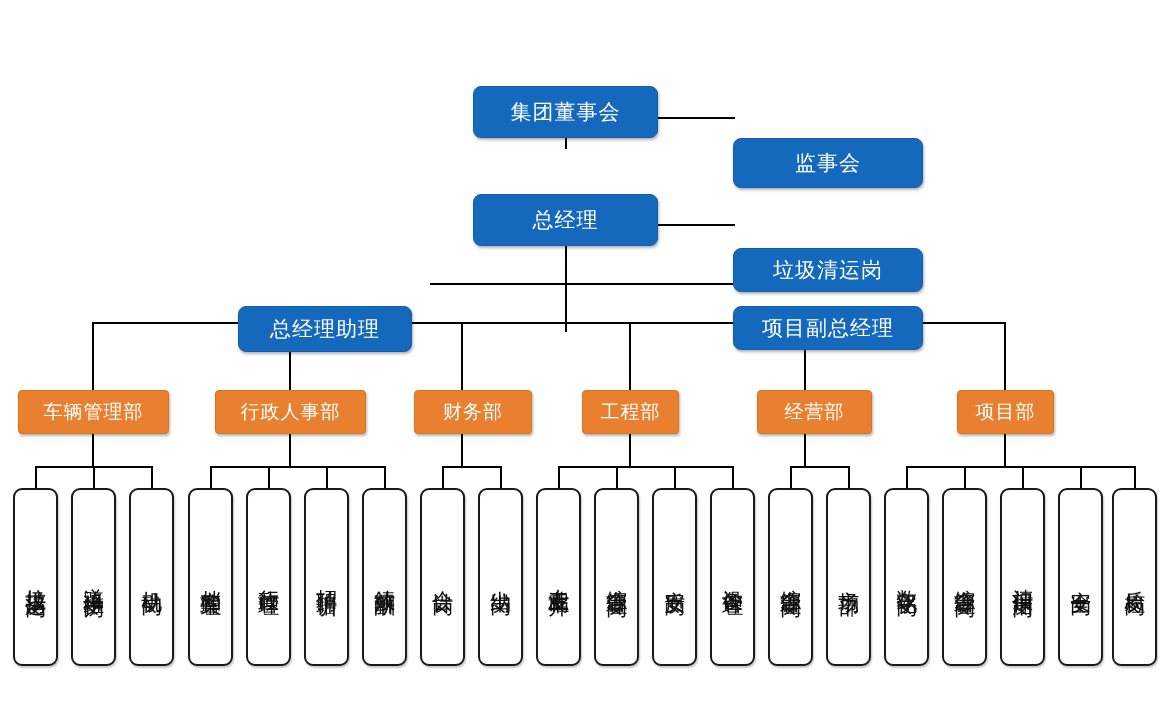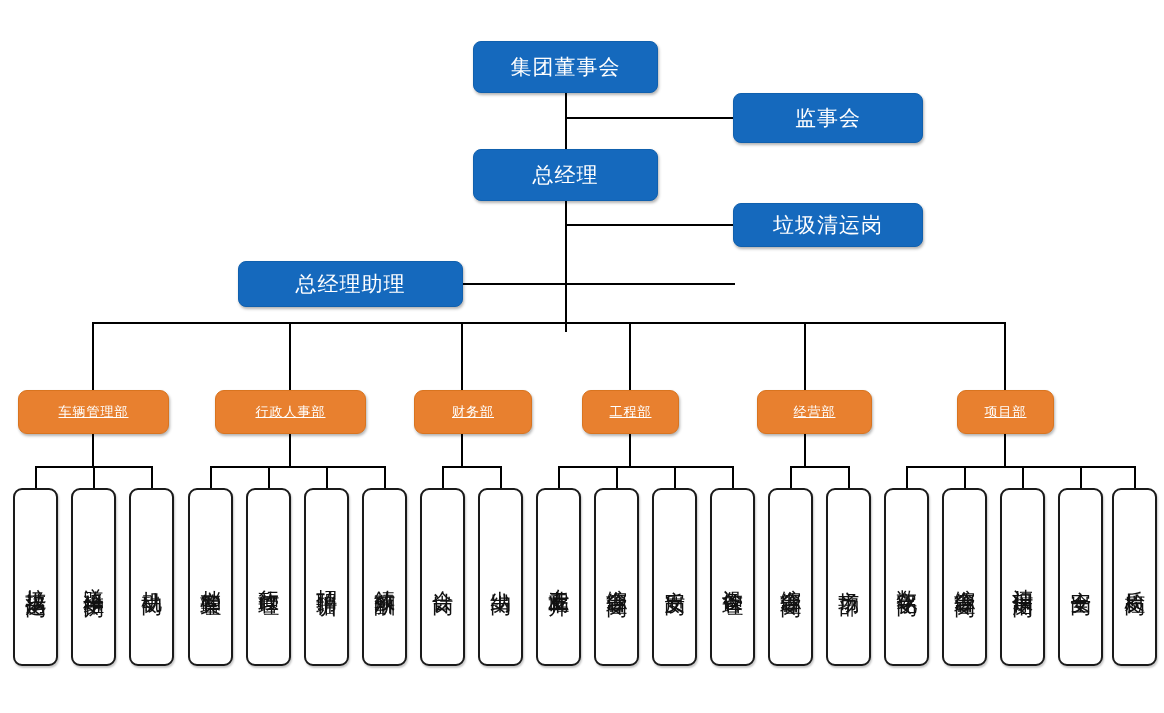--- a/index.html
+++ b/index.html
@@ -18,26 +18,26 @@
   
   .node{
     position:absolute;box-sizing:border-box;
     display:flex;align-items:center;justify-content:center;
     text-align:center;color:#ffffff;
     border-radius:8px;
     box-shadow:1px 2px 3px rgba(0,0,0,0.30);
     letter-spacing:1px;
     white-space:nowrap;
   }
-  .blue{background:#1569BD;border:1px solid #1060AE;}
+  .blue{background:#1569BD;border:1px solid #1060AE;margin-top:45px;}
   .orange{background:#E8802F;border:1px solid #D9741F;}
 
   .node.lvl1{font-size:21px;}
   .node.lvl2{font-size:21px;}
-  .node.dept{font-size:13px;border-radius:9px;text-decoration:underline;}
+  .node.dept{font-size:19px;border-radius:4px;}
 
   
   .leaf{
     position:absolute;box-sizing:border-box;
     background:#ffffff;color:#111111;
     border:2px solid #1a1a1a;border-radius:9px;
     display:flex;align-items:center;justify-content:center;
     padding:6px 2px;
     box-shadow:1px 2px 2px rgba(0,0,0,0.22);
   }
@@ -117,22 +117,25 @@
   </div>
 
   <div class="node blue lvl1" style="left:473px;top:149px;width:185px;height:52px;">
     <span>总经理</span>
   </div>
 
   <div class="node blue lvl2" style="left:733px;top:203px;width:190px;height:44px;">
     <span>垃圾清运岗</span>
   </div>
 
-
-  <div class="node blue lvl2" style="left:238px;top:261px;width:225px;height:46px;">
+  <div class="node blue lvl2" style="left:733px;top:261px;width:190px;height:44px;">
+    <span>项目副总经理</span>
+  </div>
+
+  <div class="node blue lvl2" style="left:238px;top:261px;width:174px;height:46px;">
     <span>总经理助理</span>
   </div>
 
   <div id="departments">
       <div class="node orange dept" style="left: 18px; top: 390px; width: 151px; height: 44px;">
         <span>车辆管理部</span>
       </div>
       <div class="node orange dept" style="left: 215px; top: 390px; width: 151px; height: 44px;">
         <span>行政人事部</span>
       </div>

